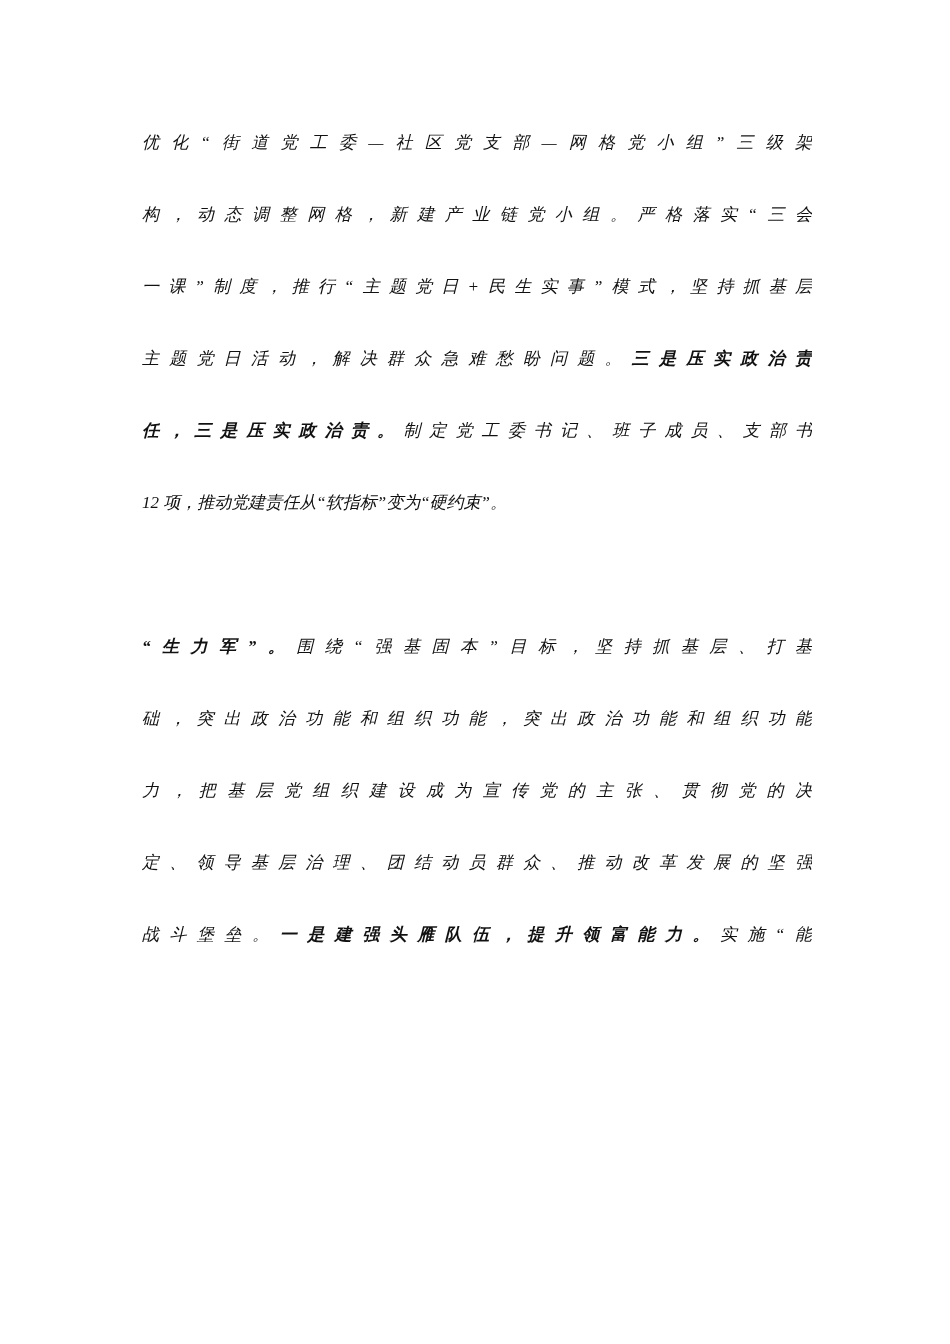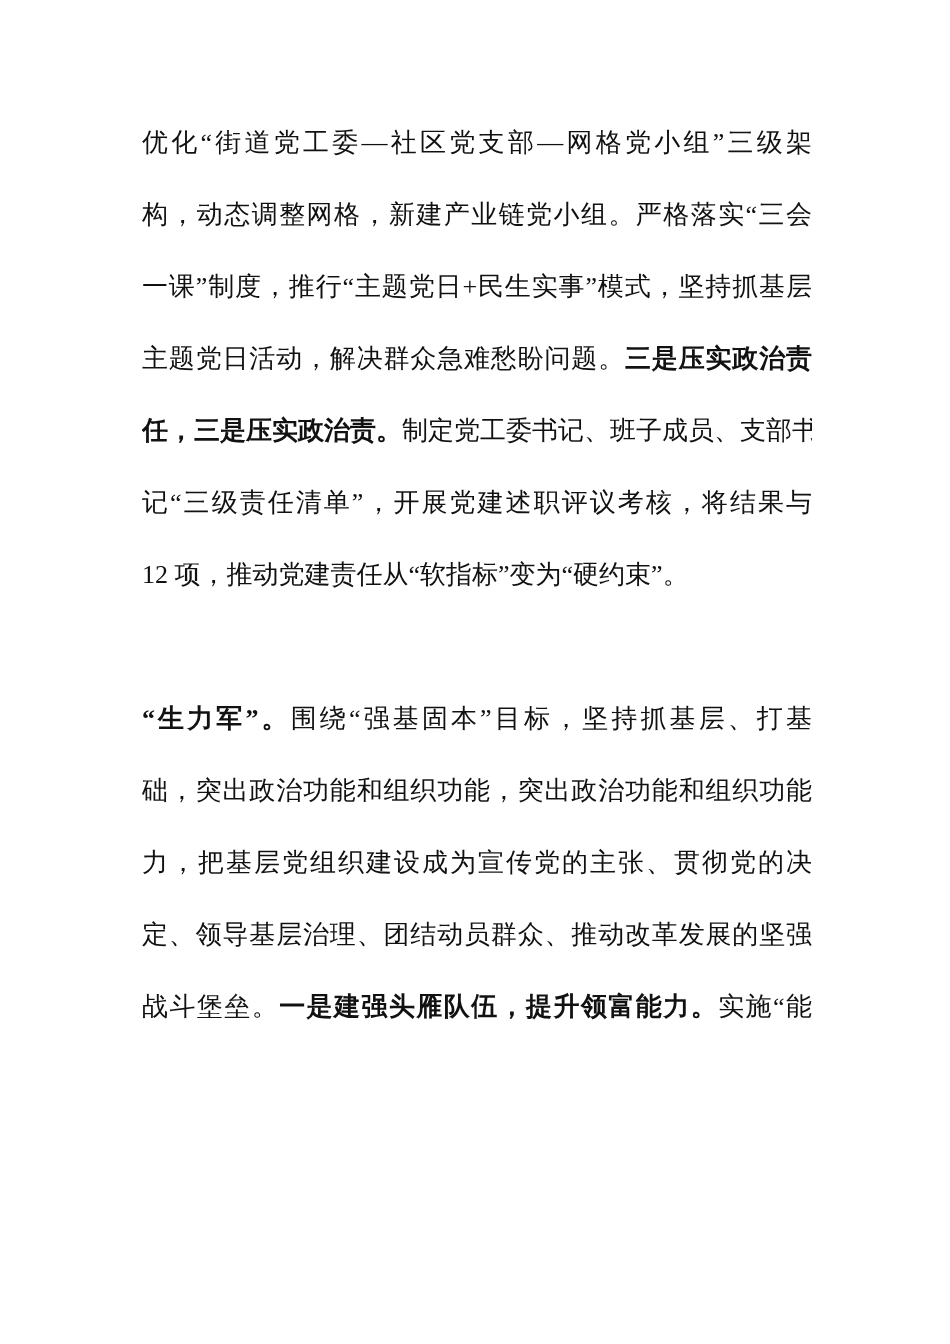--- a/index.html
+++ b/index.html
@@ -20,27 +20,28 @@
     overflow: hidden;
   }
   .content {
     position: absolute;
     left: 142px;
     top: 107px;
     width: 670px;
     color: #111111;
   }
   .line {
-    font-size: 26px;
+    font-size: 17px;
     height: 72px;
     line-height: 72px;
     text-align: justify;
     text-align-last: justify;
     overflow: hidden;
     white-space: nowrap;
+    font-style: italic;
   }
   
   .line.no-fill {
     text-align-last: left;
   }
   .line.indent {
     text-indent: 56px;
   }
   .para-spacer {
     height: 72px;
@@ -56,21 +57,20 @@
 <body>
 
 <div class="page" style="background: rgb(255, 255, 255);">
   <div class="content" style="color: rgb(17, 17, 17);">
       <div>
         <div class="line"><span class="run">优化“街道党工委—社区党支部—网格党小组”三级架</span></div>
         <div class="line"><span class="run">构，动态调整网格，新建产业链党小组。严格落实“三会</span></div>
         <div class="line"><span class="run">一课”制度，推行“主题党日+民生实事”模式，坚持抓基层</span></div>
         <div class="line"><span class="run">主题党日活动，解决群众急难愁盼问题。</span><span class="run bold">三是压实政治责</span></div>
         <div class="line"><span class="run bold">任，三是压实政治责。</span><span class="run">制定党工委书记、班子成员、支部书</span></div>
-        <div class="line"><span class="run">记“三级责任清单”，开展党建述职评议考核，将结果与</span></div>
         <div class="line no-fill"><span class="run">12 项，推动党建责任从“软指标”变为“硬约束”。</span></div>
       </div>
       <div class="para-spacer"></div>
       <div>
         <div class="line"><span class="run bold">“生力军”。</span><span class="run">围绕“强基固本”目标，坚持抓基层、打基</span></div>
         <div class="line"><span class="run">础，突出政治功能和组织功能，突出政治功能和组织功能</span></div>
         <div class="line"><span class="run">力，把基层党组织建设成为宣传党的主张、贯彻党的决</span></div>
         <div class="line"><span class="run">定、领导基层治理、团结动员群众、推动改革发展的坚强</span></div>
         <div class="line"><span class="run">战斗堡垒。</span><span class="run bold">一是建强头雁队伍，提升领富能力。</span><span class="run">实施“能</span></div>
       </div>

